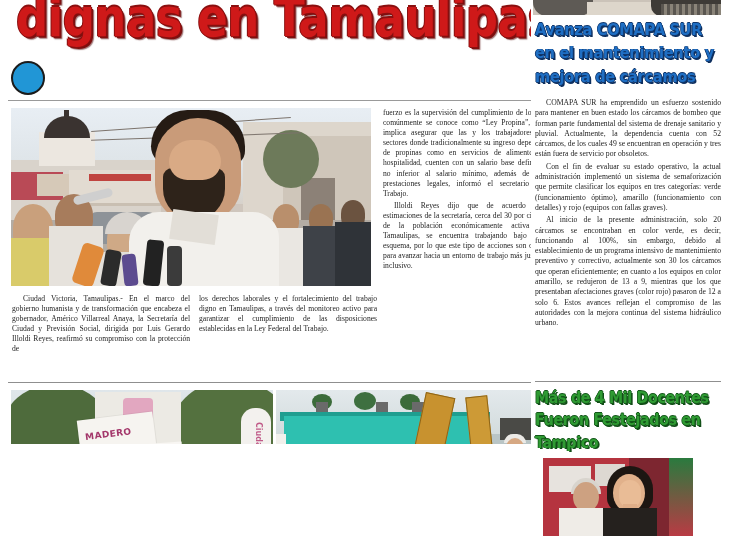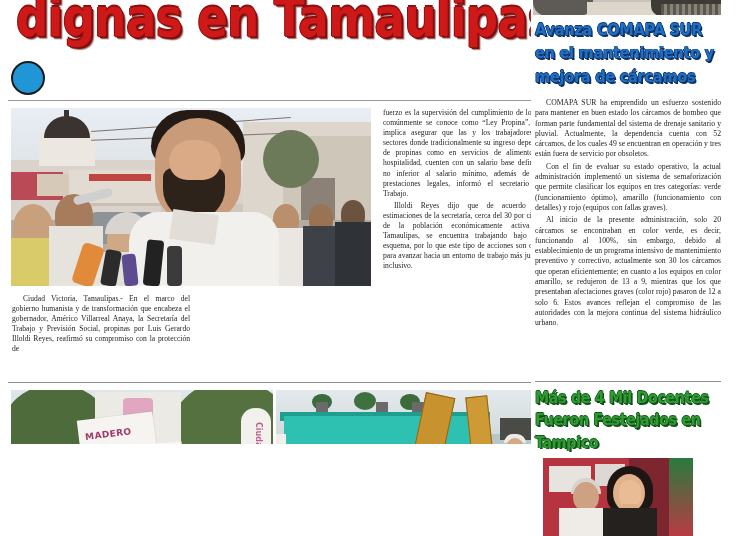--- a/index.html
+++ b/index.html
@@ -522,24 +522,25 @@
       <div class="ph" id="mp-person-collar"></div>
       <div class="ph" id="mp-mic6"></div>
       <div class="ph" id="mp-mic1"></div>
       <div class="ph" id="mp-mic2"></div>
       <div class="ph" id="mp-mic3"></div>
       <div class="ph" id="mp-mic4"></div>
       <div class="ph" id="mp-mic5"></div>
     </div>
 
     <div class="body-col" id="col-a">
-      <p>Ciudad Victoria, Tamaulipas.- En el marco del gobierno humanista y de transformación que encabeza el gobernador, Américo Villarreal Anaya, la Secretaría del Trabajo y Previsión Social, propinas por Luis Gerardo Illoldi Reyes, reafirmó su compromiso con la protección de</p>
+      <p>Ciudad Victoria, Tamaulipas.- En el marco del gobierno humanista y de transformación que encabeza el gobernador, Américo Villarreal Anaya, la Secretaría del Ciudad y Previsión Social, dirigida por Luis Gerardo Illoldi Reyes, reafirmó su compromiso con la protección de</p>
     </div>
 
     <div class="body-col" id="col-b">
+      <p class="noind">los derechos laborales y el fortalecimiento del trabajo digno en Tamaulipas, a través del monitoreo activo para garantizar el cumplimiento de las disposiciones establecidas en la Ley Federal del Trabajo.</p>
     </div>
 
     <div class="body-col" id="col-c">
       <p class="noind">fuerzo es la supervisión del cumplimiento de lo que comúnmente se conoce como “Ley Propina”, que implica asegurar que las y los trabajadores en sectores donde tradicionalmente su ingreso dependía de propinas como en servicios de alimentos y hospitalidad, cuenten con un salario base definido, no inferior al salario mínimo, además de sus prestaciones legales, informó el secretario del Trabajo.</p>
       <p>Illoldi Reyes dijo que de acuerdo con estimaciones de la secretaría, cerca del 30 por ciento de la población económicamente activa en Tamaulipas, se encuentra trabajando bajo este esquema, por lo que este tipo de acciones son clave para avanzar hacia un entorno de trabajo más justo e inclusivo.</p>
     </div>
 
     <div id="body-rule"></div>
 
     <div id="photo-madero">

